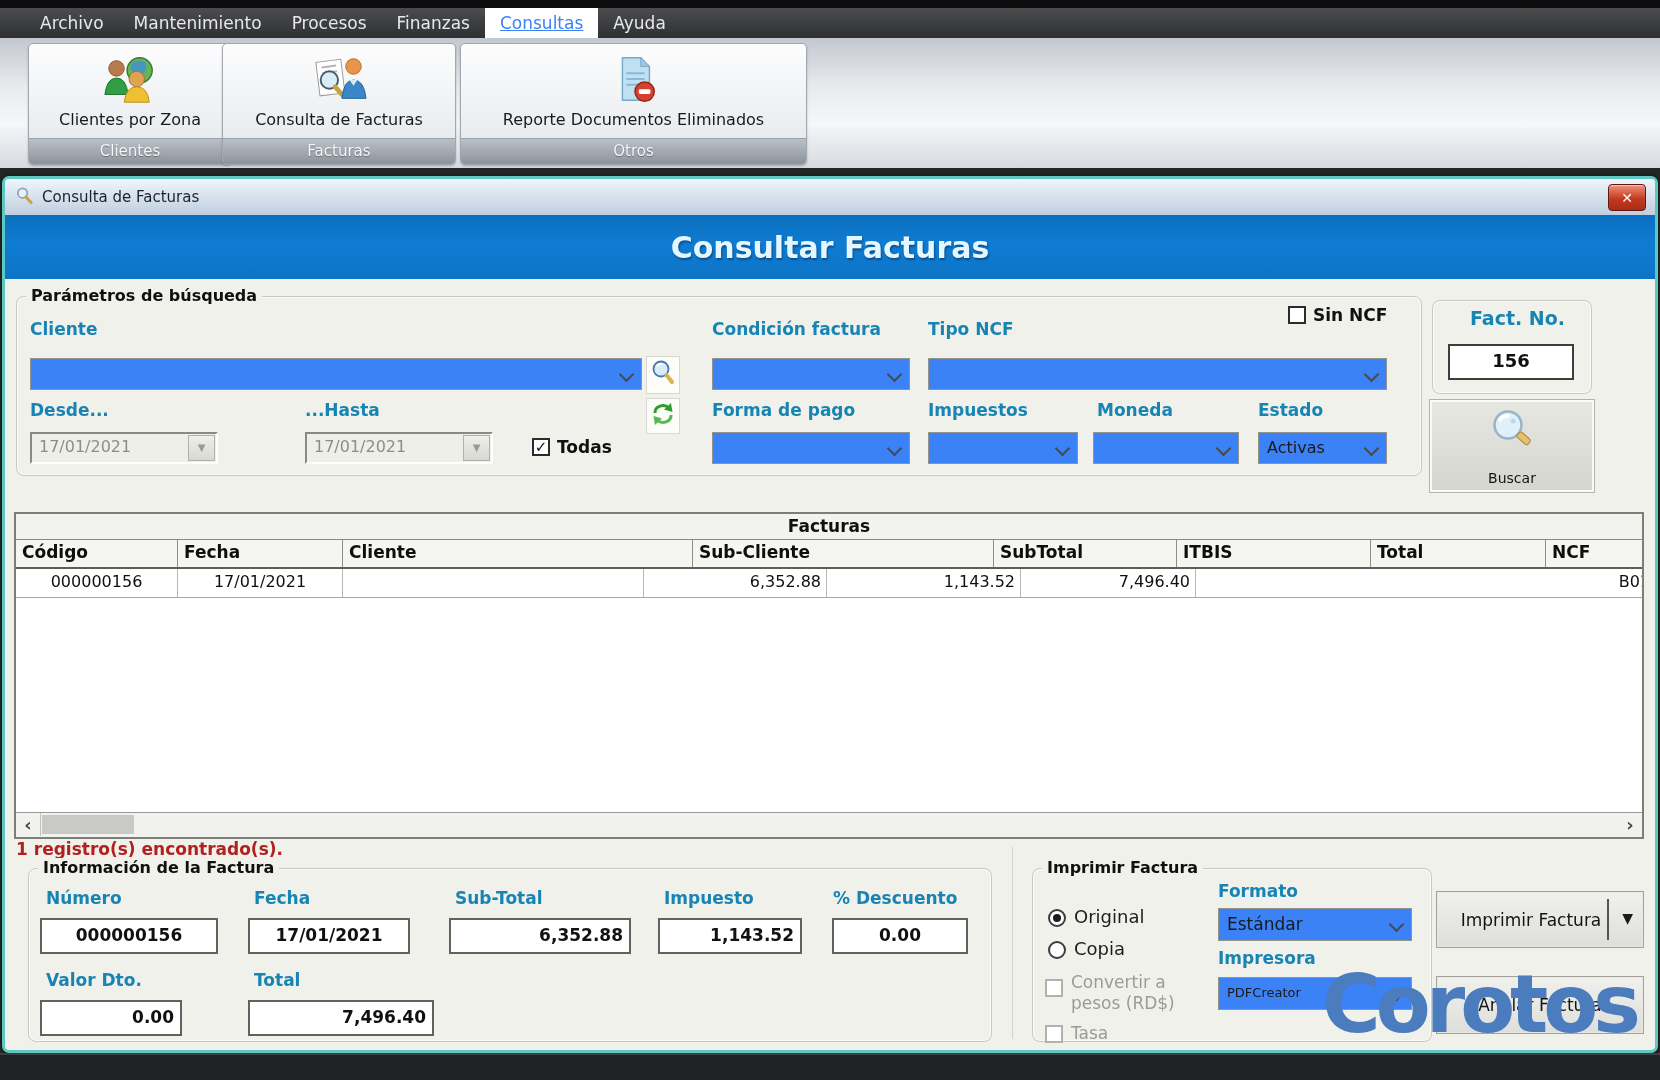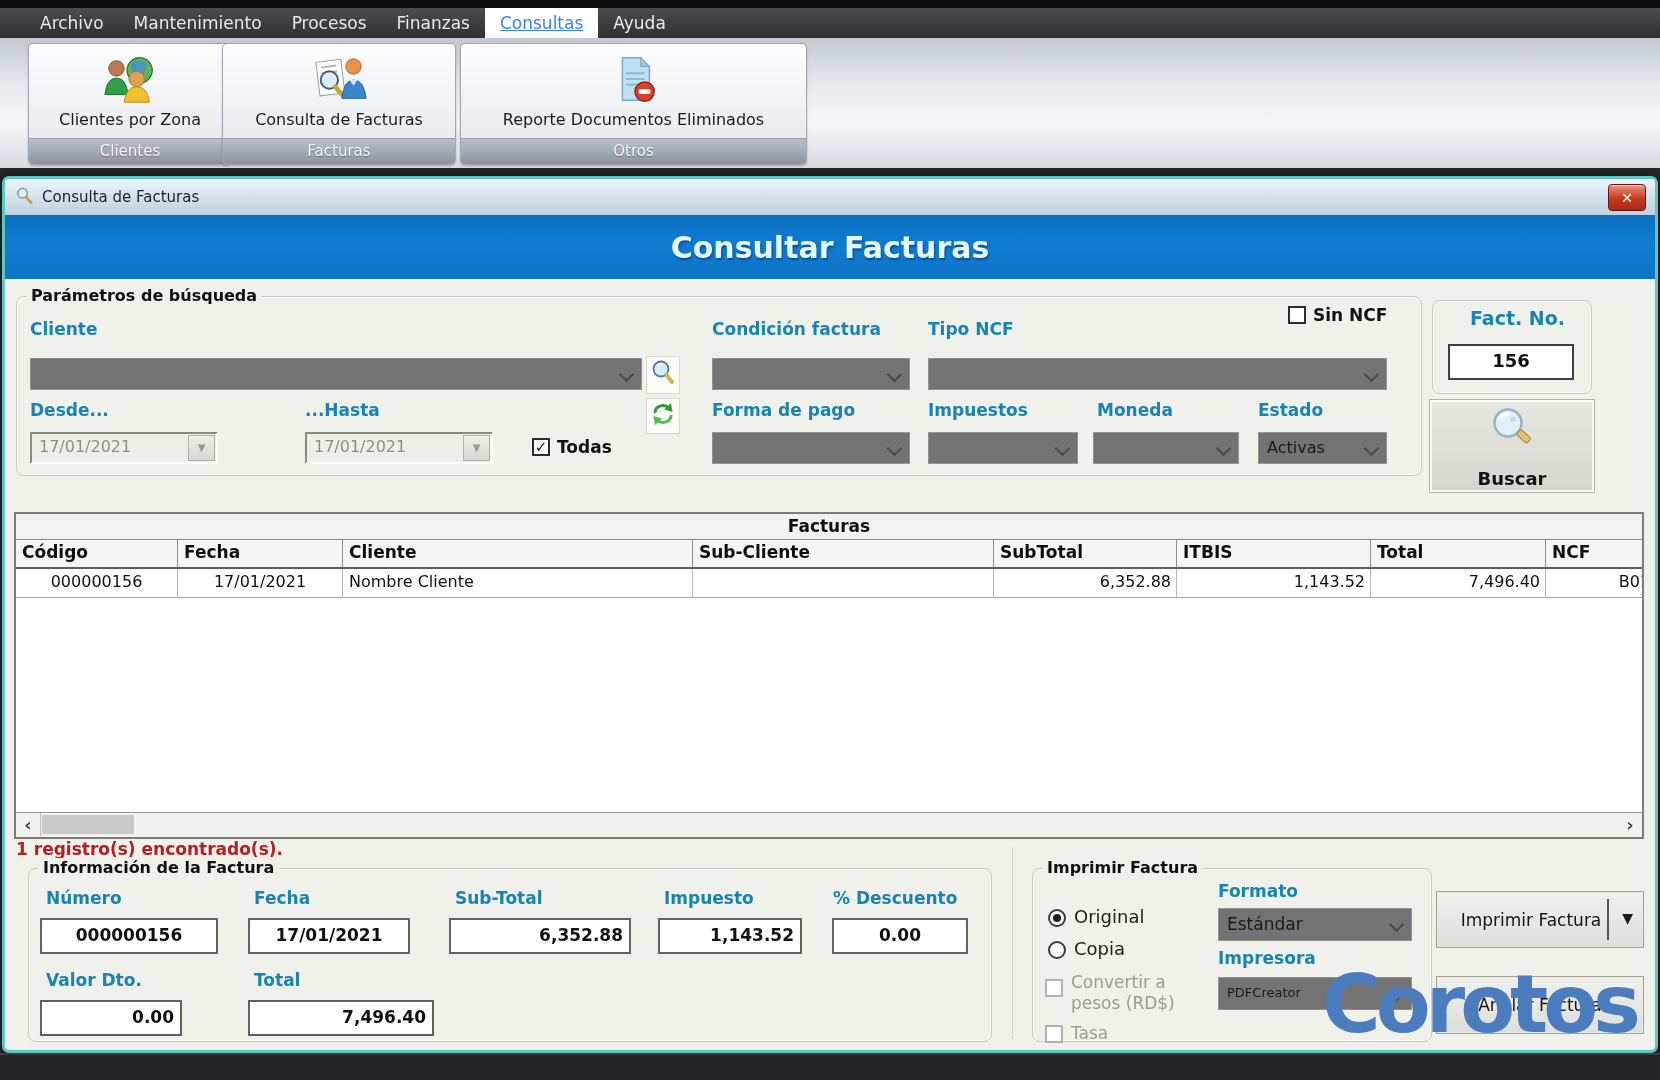--- a/index.html
+++ b/index.html
@@ -39,21 +39,21 @@
             display:flex;align-items:center;justify-content:center;cursor:pointer;box-shadow:inset 0 1px 1px rgba(255,255,255,.5);}
   .bluebar{position:absolute;left:0;top:36px;width:100%;height:64px;
            background:linear-gradient(#0b6fbe,#0f7cd2 45%,#0c74c6);display:flex;align-items:center;justify-content:center;
            color:#e4f6ff;font-size:30px;font-weight:bold;text-shadow:1px 2px 2px rgba(0,0,30,.35);}
 
   
   .gbox{position:absolute;border:1px solid #c9c9c0;border-radius:8px;box-shadow:inset 0 0 0 1px #fbfbf8;}
   .gtitle{position:absolute;top:-11px;left:9px;background:#f1f1ec;padding:0 5px;
           font-size:16px;font-weight:bold;color:#101010;white-space:nowrap;}
   .tlabel{position:absolute;color:#1884b4;font-weight:bold;font-size:17px;white-space:nowrap;}
-  .combo{position:absolute;background:#737373;border:1px solid #94948e;box-sizing:border-box;
+  .combo{position:absolute;background:#3b82f6;border:1px solid #94948e;box-sizing:border-box;
          font-size:16px;color:#1a1a1a;line-height:30px;padding-left:8px;cursor:pointer;}
   .chev{position:absolute;right:9px;top:10px;width:9px;height:9px;border-right:2px solid #4a4a46;
         border-bottom:2px solid #4a4a46;transform:rotate(45deg);}
   .datecombo{position:absolute;background:#efefe9;border:2px solid;border-color:#8a8a84 #ffffff #ffffff #8a8a84;
              box-sizing:border-box;color:#8e8e88;font-size:16px;line-height:26px;padding-left:7px;}
   .datebtn{position:absolute;right:1px;top:1px;bottom:1px;width:25px;background:linear-gradient(#efefe9,#d8d8d2);
            border:1px solid #b2b2ac;color:#9a9a94;font-size:10px;display:flex;align-items:center;justify-content:center;}
   .field{position:absolute;background:#fff;border:2px solid #62625c;box-sizing:border-box;
          font-size:17px;font-weight:bold;color:#111;line-height:30px;padding:0 6px;}
   .checkbox{position:absolute;width:18px;height:18px;background:#fff;border:2px solid #2c2c2c;box-sizing:border-box;
@@ -271,39 +271,38 @@
 
     <div class="btn" style="left:1425px;top:221px;width:164px;height:92px;flex-direction:column;background:linear-gradient(#e7e7e2,#d6d6d0);border:2px solid #fafaf6;box-shadow:0 0 0 1px #b3b3ac;">
       <span style="margin-top:2px;">
         <svg width="46" height="48" viewBox="0 0 46 48">
           <circle cx="19" cy="17" r="13.5" fill="#dff0fb" stroke="#9ab4c6" stroke-width="2.5"></circle>
           <path d="M11 12 a9 9 0 0 1 8 -4" stroke="#ffffff" stroke-width="3.5" fill="none" stroke-linecap="round"></path>
           <circle cx="24" cy="13" r="2.5" fill="#bcd8ea"></circle>
           <rect x="28" y="27" width="14" height="7" rx="2.5" transform="rotate(42 35 30)" fill="#e2c26a" stroke="#a8863a"></rect>
         </svg>
       </span>
-      <span style="font-weight:bold;font-size:18px;margin-top:10px;">Buscar</span>
+      <span style="font-weight:normal;font-size:14px;margin-top:10px;">Buscar</span>
     </div>
 
     <div class="tablebox" style="left:9px;top:333px;width:1630px;height:327px;">
       <div class="ttitle">Facturas</div>
       <div class="thead">
         <div class="cell c0">Código</div>
         <div class="cell c1">Fecha</div>
         <div class="cell c2">Cliente</div>
         <div class="cell c3">Sub-Cliente</div>
         <div class="cell c4">SubTotal</div>
         <div class="cell c5">ITBIS</div>
         <div class="cell c6">Total</div>
         <div class="cell c7">NCF</div>
       </div>
       <div class="trow">
         <div class="cell c0 tcen">000000156</div>
         <div class="cell c1 tcen">17/01/2021</div>
-        <div class="cell c2" style="padding-left:6px;">Nombre Cliente</div>
         <div class="cell c3"></div>
         <div class="cell c4 tright">6,352.88</div>
         <div class="cell c5 tright">1,143.52</div>
         <div class="cell c6 tright">7,496.40</div>
         <div class="cell c7" style="text-align:right;padding-right:0;"><span style="display:inline-block;margin-right:-8px;">B01</span></div>
       </div>
       <div class="hscroll">
         <span class="harrow" style="left:0;border-right:1px solid #c2c2bc;">‹</span>
         <span class="hthumb"></span>
         <span class="harrow" style="right:0;">›</span>

